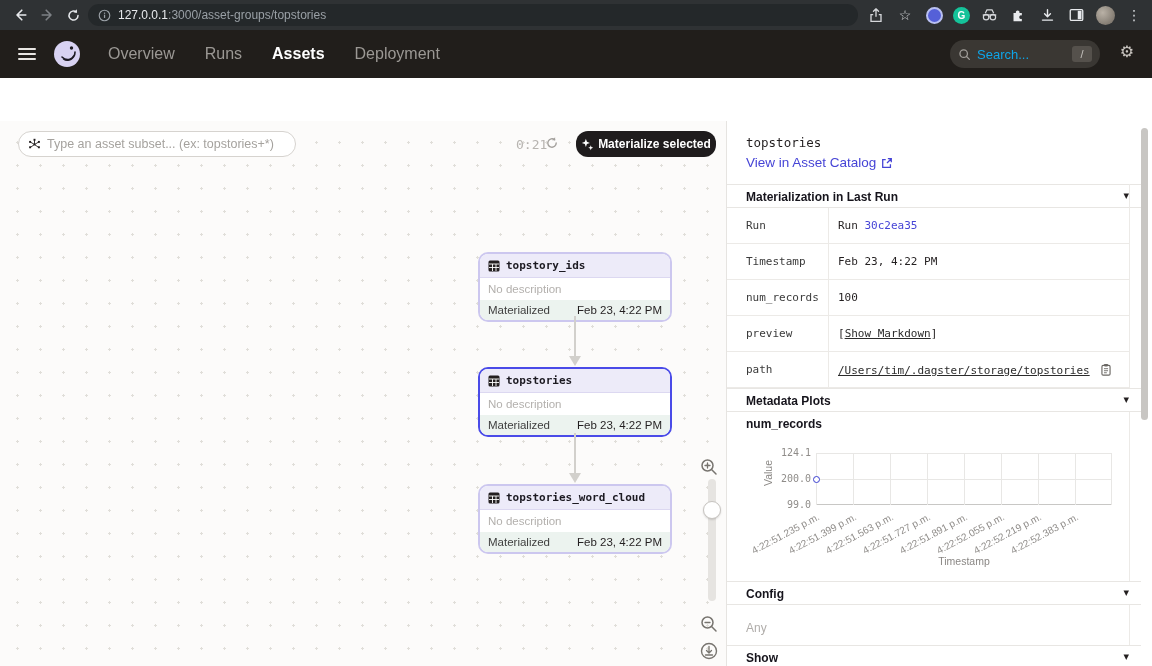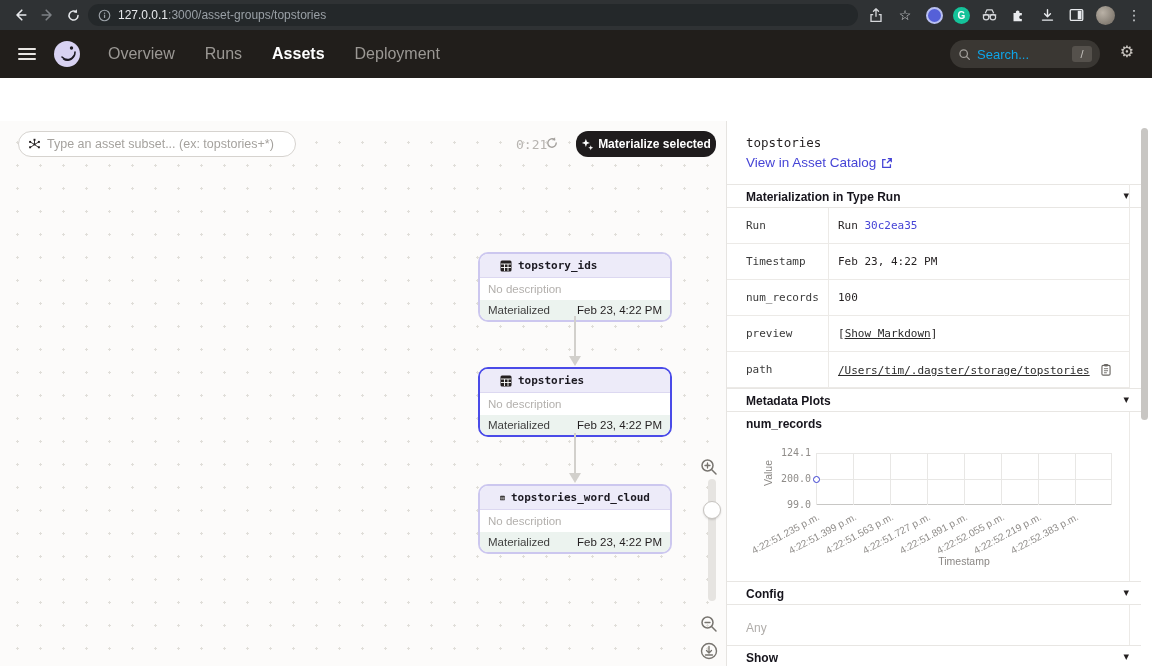--- a/index.html
+++ b/index.html
@@ -44,21 +44,21 @@
     background-image:radial-gradient(circle, #e0ded9 1.1px, transparent 1.3px); background-size:23px 23px; background-position:6px 10px; }
   .filterbox { position:absolute; left:18px; top:10px; width:278px; height:26px; background:#fff; border:1px solid #d6d3cf; border-radius:14px; display:flex; align-items:center; padding:0 9px; }
   .filterbox input { border:none; outline:none; flex:1; font-size:12.5px; color:#231f20; margin-left:6px; background:transparent; }
   .filterbox input::placeholder { color:#a5a29e; }
   .timer { position:absolute; left:516px; top:16px; font-size:13px; color:#b7b4b0; }
   .graph-reload { position:absolute; left:545px; top:15px; }
   .matbtn { position:absolute; left:576px; top:10px; width:140px; height:26px; background:#1f1c1d; border-radius:12px; color:#fff; font-size:12px; font-weight:600; display:flex; align-items:center; justify-content:center; gap:4px; cursor:pointer; }
 
   .gnode { position:absolute; left:478px; width:194px; background:#fff; border:2px solid #ccc7ef; border-radius:10px; overflow:hidden; cursor:pointer; }
   .gnode.selected { border-color:#4a4be8; }
-  .gnode .nhead { background:#edebf9; padding:5px 20px; display:flex; align-items:center; gap:6px; border-bottom:1px solid #dcd8f1;text-align:right; }
+  .gnode .nhead { background:#edebf9; padding:5px 8px; display:flex; align-items:center; gap:6px; border-bottom:1px solid #dcd8f1;text-align:right; }
   .gnode .nhead span { font-size:11px; font-weight:700; color:#1c1a22; }
   .gnode .ndesc { padding:5px 8px; font-size:11.5px; color:#b3b0ad; }
   .gnode .nfoot { background:#ecf3ef; padding:4px 8px; display:flex; justify-content:space-between; font-size:11.5px; }
   .gnode .nfoot .st { color:#3f3f3f; }
   .gnode .nfoot .ts { color:#231f20; }
   .edge { position:absolute; left:565px; }
 
   .zctl { position:absolute; left:700px; }
   .ztrack { position:absolute; left:708px; top:358px; width:8px; height:122px; background:#e6e4e1; border-radius:4px; }
   .zhandle { position:absolute; left:703px; top:380px; width:18px; height:18px; border-radius:50%; background:#fff; border:1px solid #c7c4c0; box-shadow:0 1px 2px rgba(0,0,0,.15); cursor:grab; }
@@ -311,21 +311,21 @@
     <div class="asset-name mono">topstories</div>
     <div class="catalog-link">
       <span>View in Asset Catalog</span>
       <svg width="12" height="12" viewBox="0 0 14 14">
           <path d="M5.5 3 H2 V12 H11 V8.5" stroke="#4644d6" stroke-width="1.5" fill="none"></path>
           <path d="M8 2 H12 V6 M12 2 L7 7" stroke="#4644d6" stroke-width="1.5" fill="none"></path>
         </svg>
     </div>
 
     <div class="sechead" style="top:63px">
-      <span class="sl">Materialization in Type Run</span>
+      <span class="sl">Materialization in Last Run</span>
       <span class="caret">▾</span>
     </div>
 
     <div class="mrow mono" style="top:87px">
       <span class="rl">Run</span>
       <span class="rv"><span>Run </span><span class="bluelink">30c2ea35</span></span>
     </div>
     <div class="mrow mono" style="top:123px">
       <span class="rl">Timestamp</span>
       <span class="rv">Feb 23, 4:22 PM</span>

